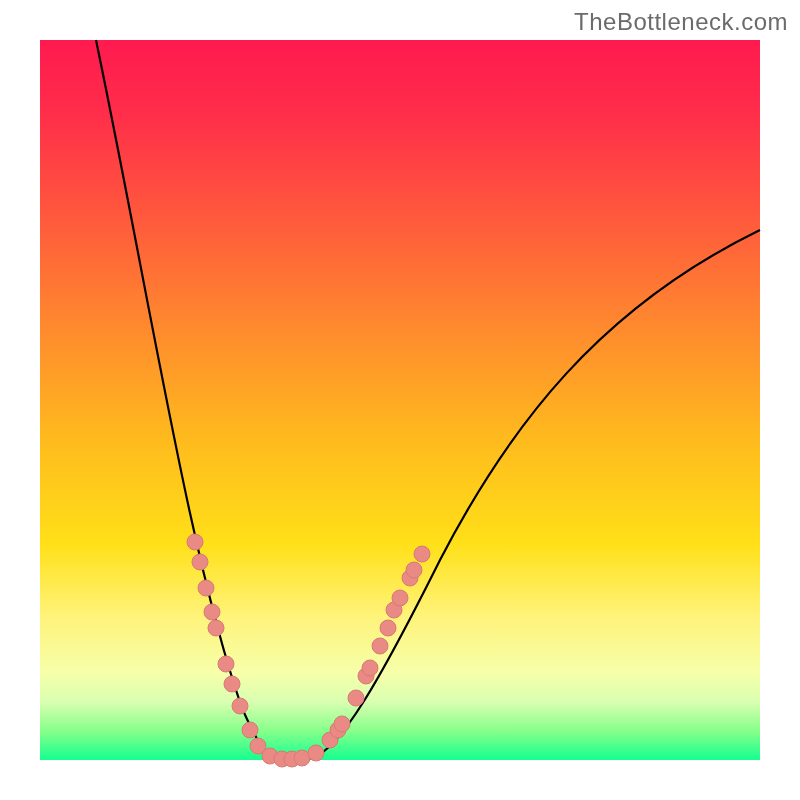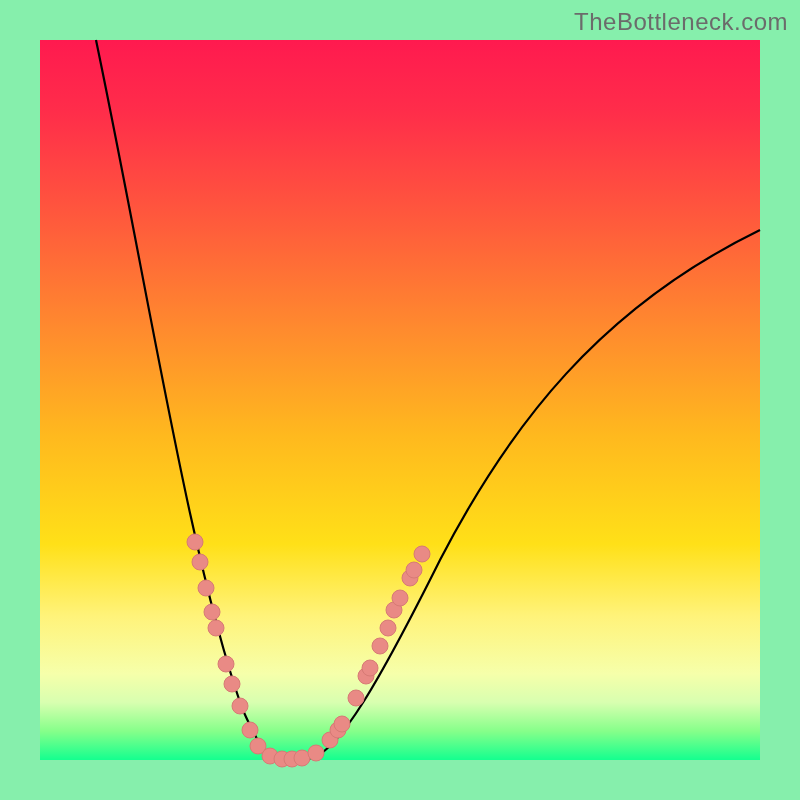--- a/index.html
+++ b/index.html
@@ -7,21 +7,21 @@
     padding: 0;
     width: 800px;
     height: 800px;
     background: #000;
     overflow: hidden;
   }
   .frame {
     position: relative;
     width: 800px;
     height: 800px;
-    background: #86efac;
+    background: #ffffff;
   }
   .plot-area {
     position: absolute;
     left: 40px;
     top: 40px;
     width: 720px;
     height: 720px;
     background: linear-gradient(to bottom,
       #ff1a4f 0%,
       #ff2d4a 10%,

